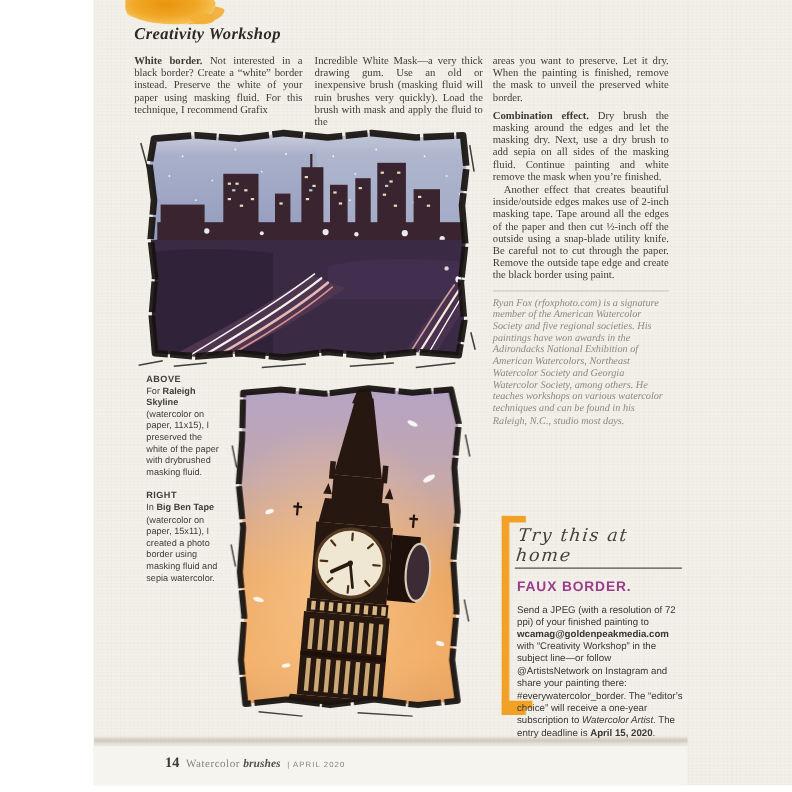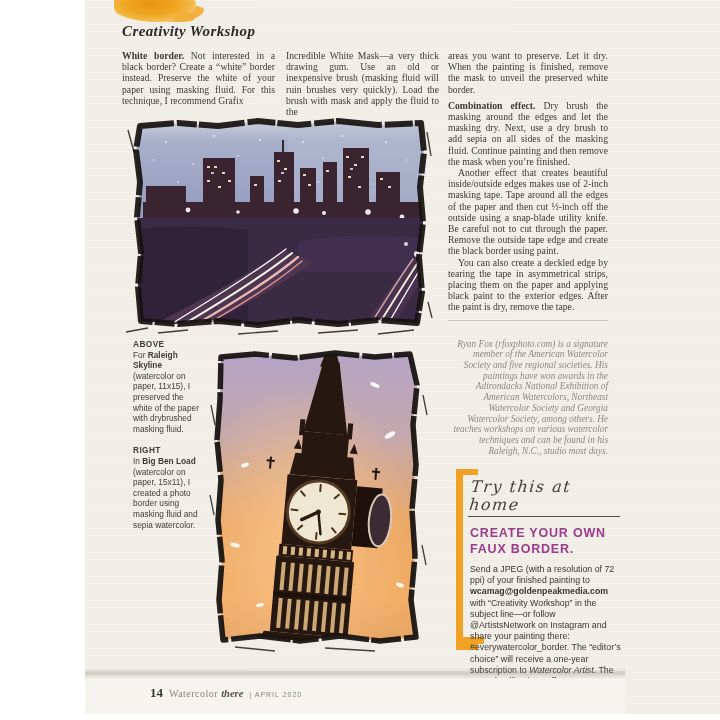--- a/index.html
+++ b/index.html
@@ -17,21 +17,21 @@
   .splash2{position:absolute;left:88px;top:12px;width:22px;height:10px;background:#f2ae34;border-radius:60% 40% 55% 45%/55% 60% 40% 50%;opacity:.85;}
   .page-title{position:absolute;left:37px;top:22px;font:bold italic 15px/18px "Liberation Serif",serif;color:#2c2926;letter-spacing:.4px;}
   
   .col{position:absolute;top:50px;width:153px;font:9.7px/11.2px "Liberation Serif",serif;color:#3e3a34;text-align:justify;}
   .col p{margin:0 0 5px 0;}
   .col p.indent{margin:0;text-indent:10px;}
   .col p.flush{margin:0;}
   #col1{left:37px;font-family:Liberation Serif, serif;}
   #col2{left:201px;}
   #col3{left:363px;width:160px;}
-  .bio{margin-top:7px;border-top:1px solid #ccc6ba;padding-top:18px;font:italic 9.3px/10.7px "Liberation Serif",serif;color:#8e8a7e;text-align:right;}
+  .bio{margin-top:7px;border-top:1px solid #ccc6ba;padding-top:6px;font:italic 9.3px/10.7px "Liberation Serif",serif;color:#8e8a7e;text-align:left;}
   
   .fig{position:absolute;}
   #fig-raleigh{left:33px;top:112px;width:325px;height:226px;}
   #fig-bigben{left:120px;top:345px;width:228px;height:310px;}
   .fig svg{display:block;width:100%;height:100%;}
   
   .captions{position:absolute;left:48px;top:339px;width:70px;font:8.3px/10.6px "Liberation Sans",sans-serif;color:#403c38;}
   .cap-block{margin:0 0 11px 0;}
   .cap-label{font-weight:bold;letter-spacing:.4px;}
   
@@ -66,23 +66,22 @@
   <div class="col" id="col1">
     <p class="flush"><span style="font-weight: bold;">White border. </span><span>Not interested in a black border? Create a “white” border instead. Preserve the white of your paper using masking fluid. For this technique, I recommend Grafix</span></p>
   </div>
 
   <div class="col" id="col2">
     <p class="flush">Incredible White Mask—a very thick drawing gum. Use an old or inexpensive brush (masking fluid will ruin brushes very quickly). Load the brush with mask and apply the fluid to the</p>
   </div>
 
   <div class="col" id="col3">
     <p>areas you want to preserve. Let it dry. When the painting is finished, remove the mask to unveil the preserved white border.</p>
-    <p class="flush"><span style="font-weight: bold;">Combination effect. </span><span>Dry brush the masking around the edges and let the masking dry. Next, use a dry brush to add sepia on all sides of the masking fluid. Continue painting and then remove the mask when you’re finished.</span></p>
+    <p class="flush"><span style="font-weight: bold;">Combination effect. </span><span>Dry brush the masking around the edges and let the masking dry. Next, use a dry brush to add sepia on all sides of the masking fluid. Continue painting and white remove the mask when you’re finished.</span></p>
     <p class="indent">Another effect that creates beautiful inside/outside edges makes use of 2-inch masking tape. Tape around all the edges of the paper and then cut ½-inch off the outside using a snap-blade utility knife. Be careful not to cut through the paper. Remove the outside tape edge and create the black border using paint.</p>
-    <p class="indent">You can also create a deckled edge by tearing the tape in asymmetrical strips, placing them on the paper and applying black paint to the exterior edges. After the paint is dry, remove the tape.</p>
     <div class="bio">Ryan Fox (rfoxphoto.com) is a signature member of the American Watercolor Society and five regional societies. His paintings have won awards in the Adirondacks National Exhibition of American Watercolors, Northeast Watercolor Society and Georgia Watercolor Society, among others. He teaches workshops on various watercolor techniques and can be found in his Raleigh, N.C., studio most days.</div>
   </div>
 
   <div class="fig" id="fig-raleigh">
     <svg viewBox="0 0 325 226">
       <defs>
         <linearGradient id="rsky" x1="0" y1="0" x2="0" y2="1">
           <stop offset="0" stop-color="#dcdde6"></stop>
           <stop offset="0.22" stop-color="#a9b0ca"></stop>
           <stop offset="1" stop-color="#8d95ba"></stop>
@@ -189,21 +188,21 @@
     </svg>
   </div>
 
   <div class="captions">
     <div class="cap-block">
       <div class="cap-label">ABOVE</div>
       <div><span>For </span><span style="font-weight: bold; margin-top: 16px;">Raleigh Skyline</span><span> (watercolor on paper, 11x15), I preserved the white of the paper with drybrushed masking fluid.</span></div>
     </div>
     <div class="cap-block">
       <div class="cap-label">RIGHT</div>
-      <div><span>In </span><span style="font-weight: bold;">Big Ben Load</span><span> (watercolor on paper, 15x11), I created a photo border using masking fluid and sepia watercolor.</span></div>
+      <div><span>In </span><span style="font-weight: bold;">Big Ben Tape</span><span> (watercolor on paper, 15x11), I created a photo border using masking fluid and sepia watercolor.</span></div>
     </div>
   </div>
 
   <div class="fig" id="fig-bigben">
     <svg viewBox="0 0 228 310">
       <defs>
         <linearGradient id="bsky" x1="0" y1="0" x2="0" y2="1">
           <stop offset="0" stop-color="#b3a3c8"></stop>
           <stop offset="0.3" stop-color="#c5a8ab"></stop>
           <stop offset="0.58" stop-color="#eba763"></stop>
@@ -312,28 +311,27 @@
         <path d="M6,60 L10,80 M5,150 L9,170 M218,50 L222,70 M217,200 L221,220 M30,302 L70,306 M120,303 L170,306" fill="none"></path>
       </g>
     </svg>
   </div>
 
   <div class="bracket"></div>
   <div class="bracket-foot"></div>
   <div class="promo">
     <div class="promo-script">Try this at home</div>
     <div class="promo-head">
-      <div>CREATE YOUR OWN</div>
       <div>FAUX BORDER.</div>
     </div>
     <div class="promo-body"><span>Send a JPEG (with a resolution of 72 ppi) of your finished painting to </span><span style="font-weight: bold;">wcamag@goldenpeakmedia.com</span><span> with “Creativity Workshop” in the subject line—or follow @ArtistsNetwork on Instagram and share your painting there: #everywatercolor_border. The “editor’s choice” will receive a one-year subscription to </span><span style="font-style: italic;">Watercolor Artist</span><span>. The entry deadline is </span><span style="font-weight: bold;">April 15, 2020</span><span>.</span></div>
   </div>
 
   <div class="below-deckle"></div>
   <div class="deckle"></div>
   <div class="footer">
     <span class="folio">14</span>
     <span class="mag-name">Watercolor</span>
-    <span class="mag-artist">there</span>
+    <span class="mag-artist">brushes</span>
     <span class="mag-issue">| APRIL 2020</span>
   </div>
 
 </div>
 
 </body></html>

